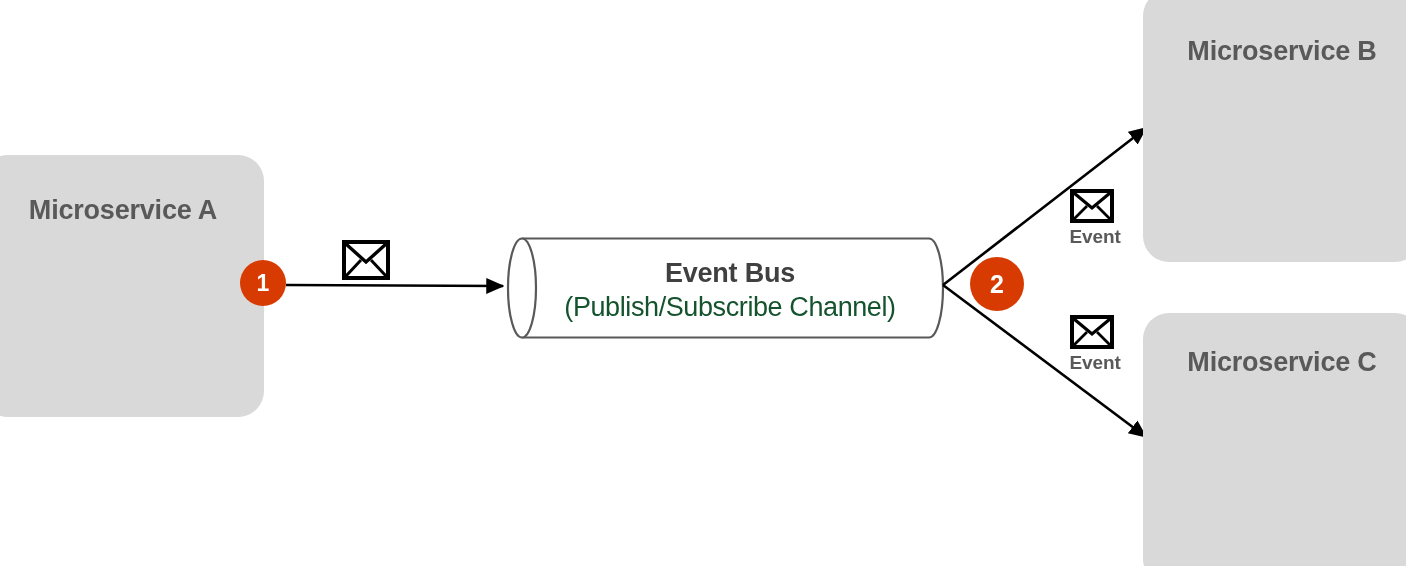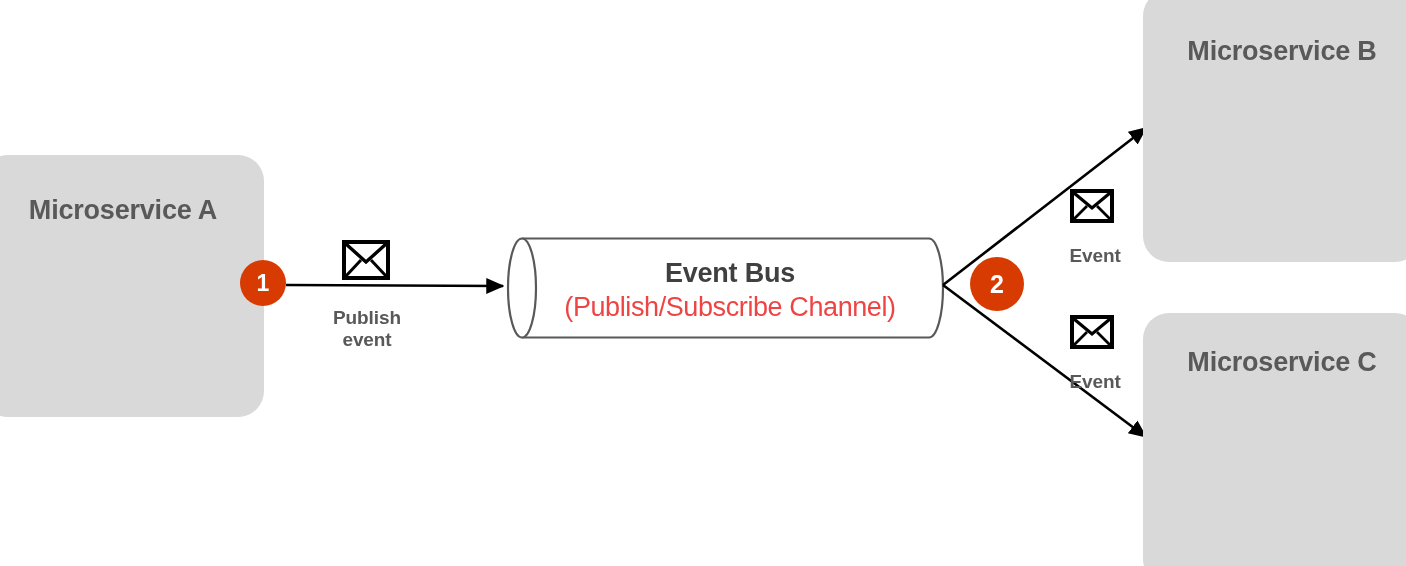--- a/index.html
+++ b/index.html
@@ -60,21 +60,21 @@
   }
   .bus-title {
     color: #404040;
     font-weight: bold;
     font-size: 27px;
     line-height: 1.3;
     letter-spacing: -0.2px;
     margin-top: 13px;
   }
   .bus-subtitle {
-    color: #ef4444;
+    color: #14532d;
     font-size: 27px;
     line-height: 1.25;
     letter-spacing: -0.4px;
   }
 
   
   .badge {
     position: absolute;
     border-radius: 50%;
     background: #D83B01;
@@ -91,21 +91,20 @@
   
   .flow-label {
     position: absolute;
     text-align: center;
     color: #595959;
     font-weight: bold;
     font-size: 19px;
     line-height: 1.16;
     letter-spacing: -0.1px;
     white-space: pre-line;
-    margin-top: 19px;
   }
   .envelope {
     position: absolute;
   }
   #env-publish { left: 342px; top: 240px; }
   #cap-publish { left: 302px; top: 288px; width: 130px; }
   #env-top     { left: 1070px; top: 189px; }
   #cap-top     { left: 1040px; top: 226px; width: 110px; }
   #env-bottom  { left: 1070px; top: 315px; }
   #cap-bottom  { left: 1040px; top: 352px; width: 110px; }
@@ -157,22 +156,20 @@
   <div class="badge" id="badge-1">1</div>
   <div class="badge" id="badge-2">2</div>
 
   <div class="envelope" id="env-publish">
     <svg width="48" height="40" viewBox="0 0 48 40">
       <rect x="2" y="2" width="44" height="36" fill="#ffffff" stroke="#000000" stroke-width="4"></rect>
       <path d="M 4 4 L 24 22 L 44 4" fill="none" stroke="#000000" stroke-width="3.4"></path>
       <path d="M 4 36 L 19 20 M 44 36 L 29 20" fill="none" stroke="#000000" stroke-width="3"></path>
     </svg>
   </div>
-  <div class="flow-label" id="cap-publish">Publish
-event</div>
 
   <div class="envelope" id="env-top">
     <svg width="44" height="34" viewBox="0 0 44 34">
       <rect x="2" y="2" width="40" height="30" fill="#ffffff" stroke="#000000" stroke-width="4"></rect>
       <path d="M 4 4 L 22 19 L 40 4" fill="none" stroke="#000000" stroke-width="3.2"></path>
       <path d="M 4 30 L 17 17 M 40 30 L 27 17" fill="none" stroke="#000000" stroke-width="2.8"></path>
     </svg>
   </div>
   <div class="flow-label" id="cap-top">Event</div>
 

